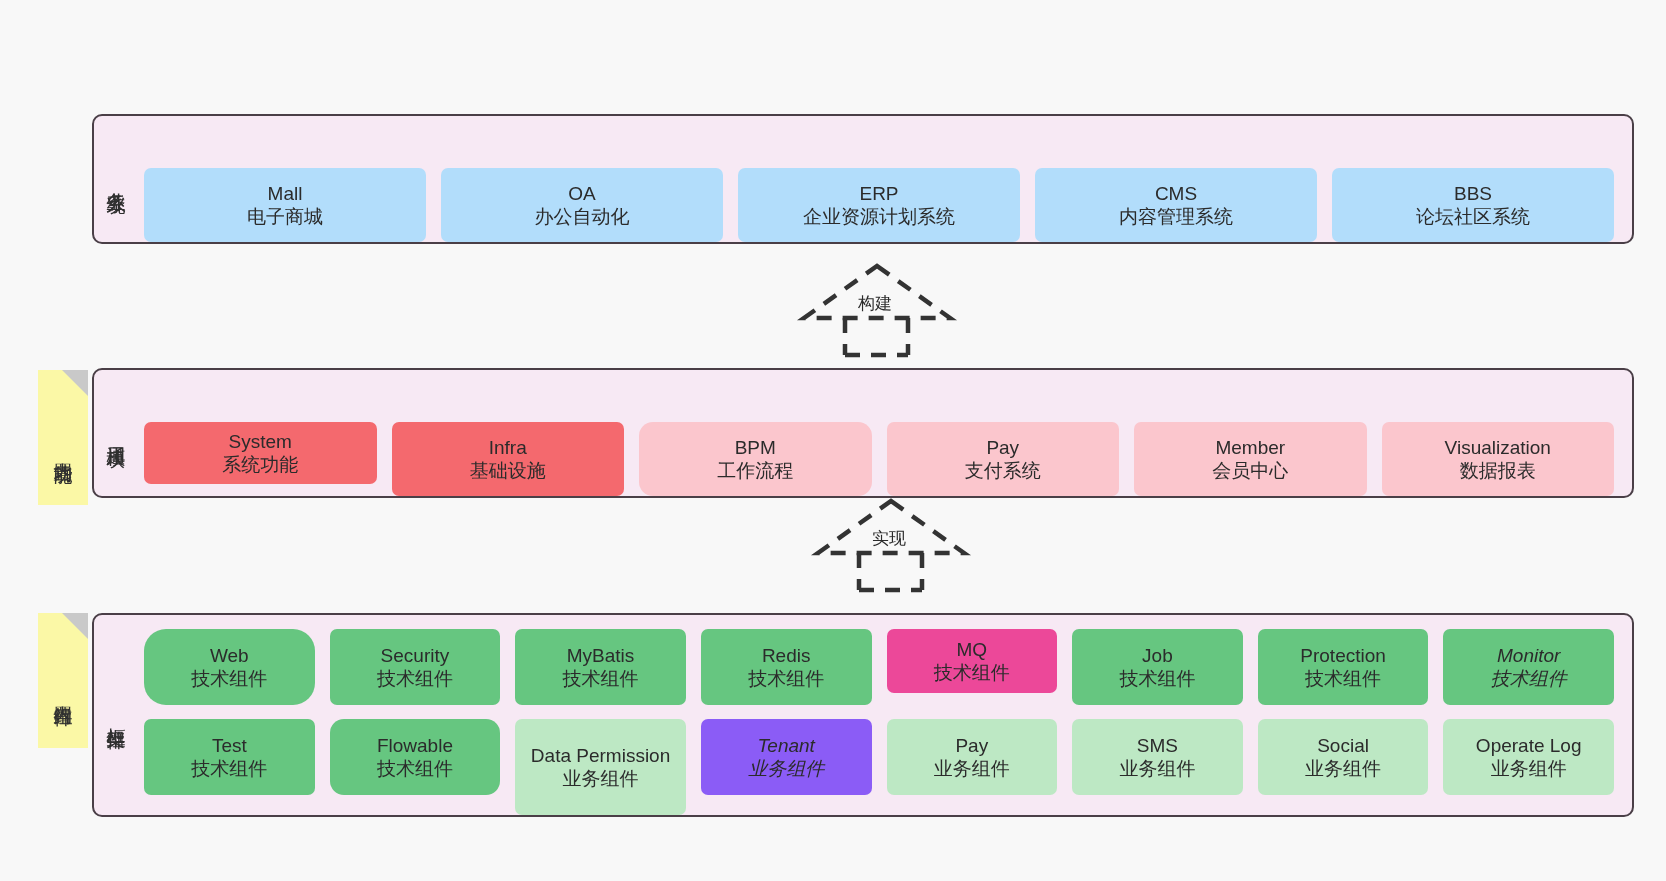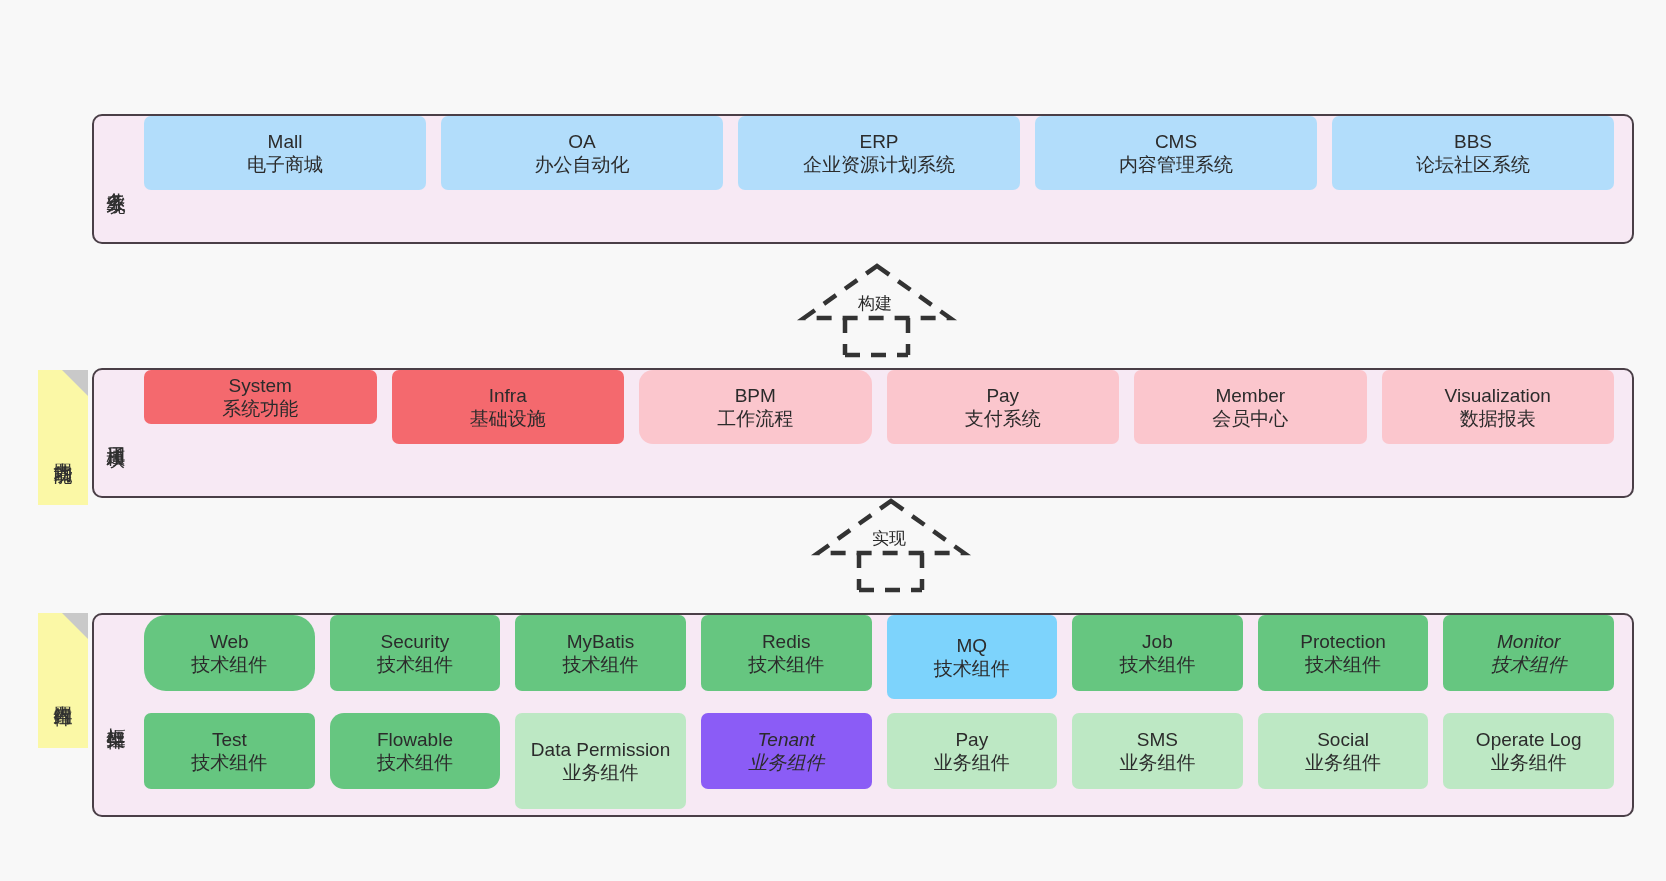--- a/index.html
+++ b/index.html
@@ -42,23 +42,24 @@
     writing-mode: vertical-rl;
     text-orientation: upright;
     color: #2f2f2f;
     padding: 4px 0;
     white-space: nowrap;
   }
   .layer-body {
     flex: 1 1 auto;
     display: flex;
     flex-direction: column;
-    justify-content: flex-start;
+    justify-content: flex-end;
     padding: 0 18px 0 6px;
     gap: 14px;
+    margin-top: 28px;
   }
   .row {
     display: flex;
     flex-direction: row;
     gap: 15px;
   }
   .cell {
     flex: 1 1 0;
     box-sizing: border-box;
     border-radius: 7px;
@@ -162,21 +163,21 @@
 
   <div class="sticky" style="left:38px; top:370px; width:50px; height:135px;">
     <span class="fold"></span>
     <span class="note-text">内置功能</span>
   </div>
 
   <div class="layer" id="layer-1" style="left:92px; top:368px; width:1542px; height:130px;">
     <div class="layer-title">通用模块</div>
     <div class="layer-body">
       <div class="row">
-        <div class="cell" style="background:#f4696e;height:54px;">
+        <div class="cell" style="background:#f4696e;height:62px;">
           <span class="en">System</span>
           <span class="cn">系统功能</span>
         </div>
         <div class="cell" style="background:#f4696e;height:74px;">
           <span class="en">Infra</span>
           <span class="cn">基础设施</span>
         </div>
         <div class="cell" style="background:#fbc6cd;height:74px;border-radius:14px;">
           <span class="en">BPM</span>
           <span class="cn">工作流程</span>
@@ -224,21 +225,21 @@
           <span class="cn">技术组件</span>
         </div>
         <div class="cell" style="background:#66c680;height:76px;">
           <span class="en">MyBatis</span>
           <span class="cn">技术组件</span>
         </div>
         <div class="cell" style="background:#66c680;height:76px;">
           <span class="en">Redis</span>
           <span class="cn">技术组件</span>
         </div>
-        <div class="cell" style="background:#7dd3fc;height:84px;">
+        <div class="cell" style="background:#ec4899;height:64px;">
           <span class="en">MQ</span>
           <span class="cn">技术组件</span>
         </div>
         <div class="cell" style="background:#66c680;height:76px;">
           <span class="en">Job</span>
           <span class="cn">技术组件</span>
         </div>
         <div class="cell" style="background:#66c680;height:76px;">
           <span class="en">Protection</span>
           <span class="cn">技术组件</span>

